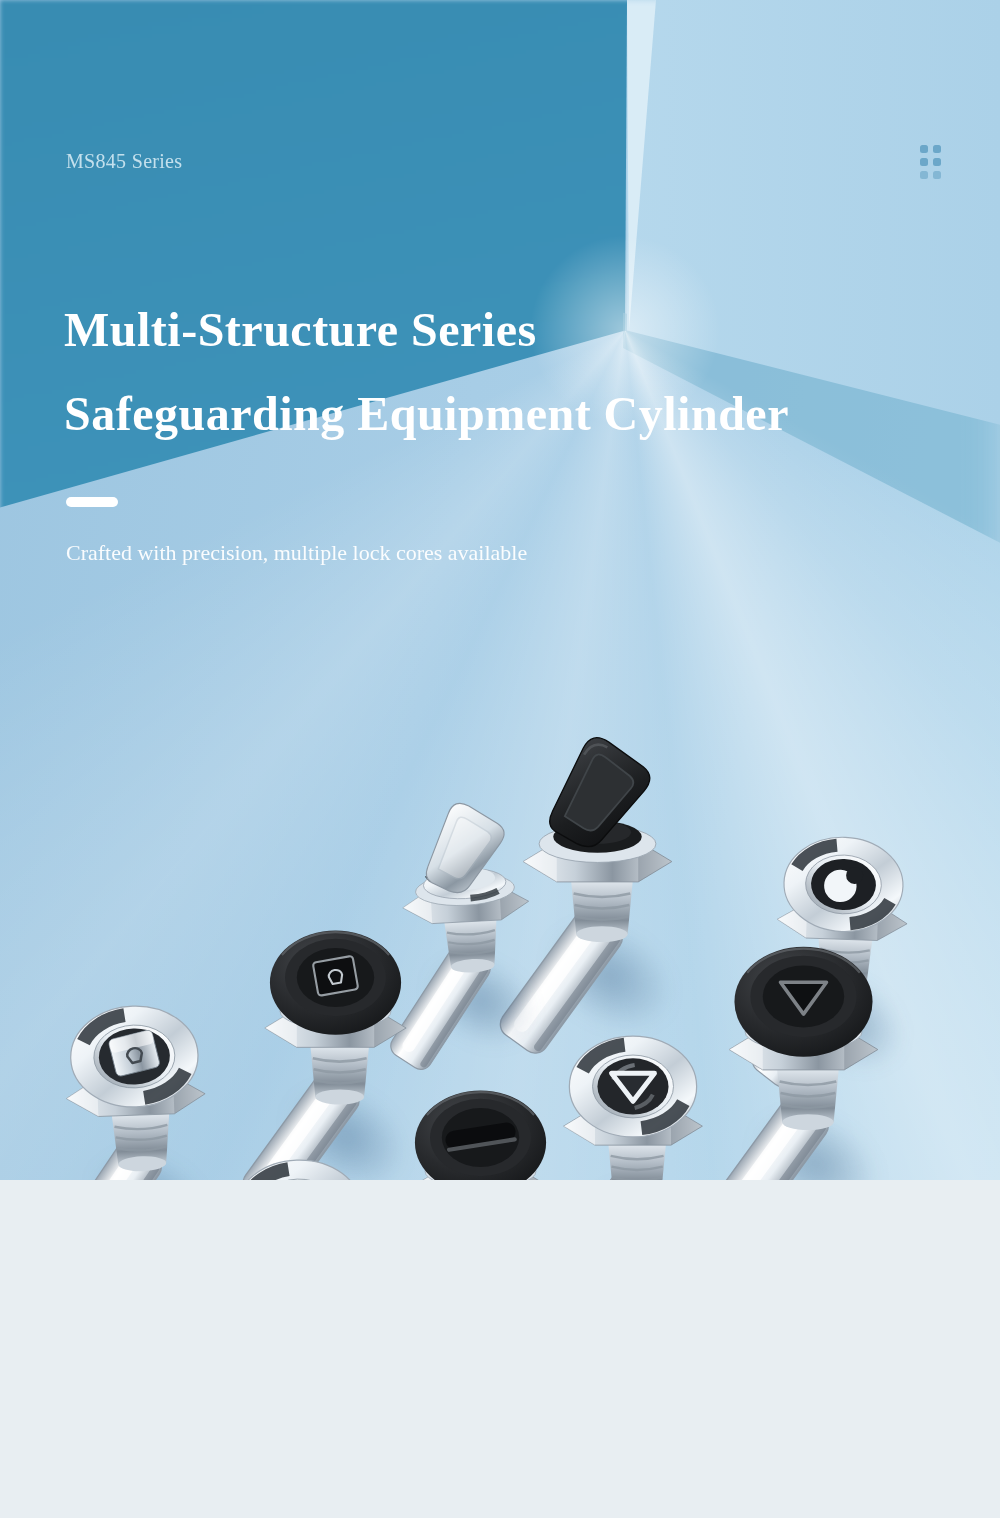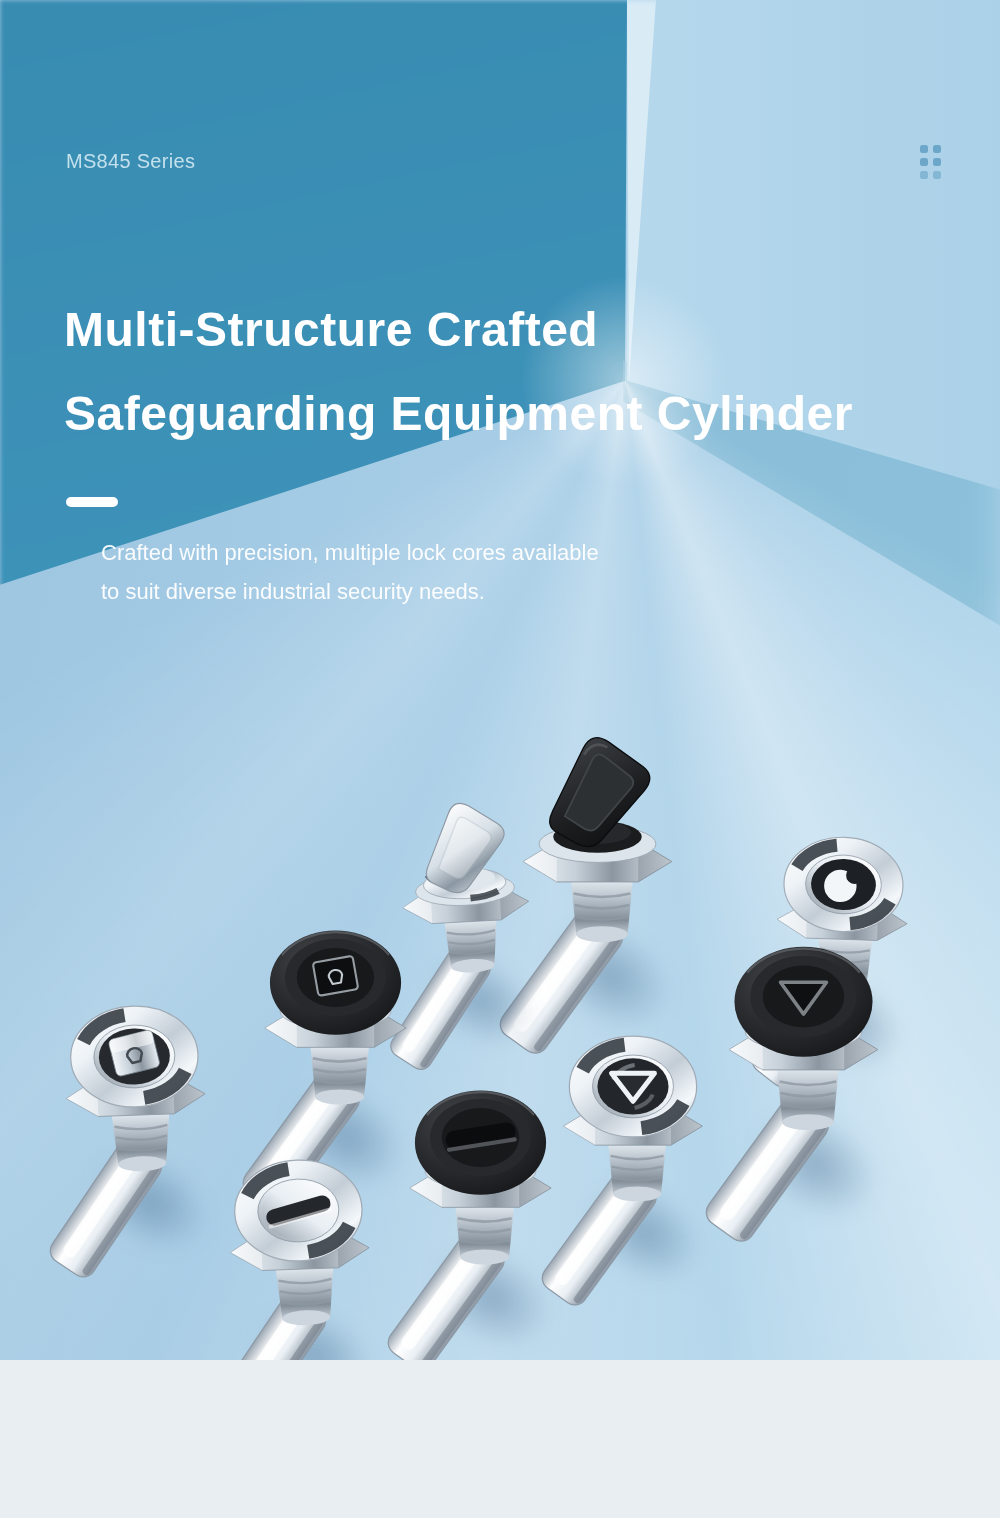--- a/index.html
+++ b/index.html
@@ -1,18 +1,18 @@
 <!DOCTYPE html>
 <html><head>
 <meta charset="utf-8">
 <style>
   html,body{margin:0;padding:0;background:#e8eef2;}
   .page{
-    position:relative;width:1000px;height:1360px;overflow:hidden;
-    font-family:Liberation Sans, sans-serif;
+    position:relative;width:1000px;height:1180px;overflow:hidden;
+    font-family:Liberation Serif, serif;
     background:linear-gradient(100deg,#9cc5e0 0%,#a7cde6 45%,#b3d7ec 100%);
   }
   .bg{position:absolute;inset:0;pointer-events:none;}
   .bg-teal{
     background:linear-gradient(168deg,#388cb2 0%,#4095bc 55%,#4f9fc4 88%);
     clip-path:polygon(0 0,62.7% 0,62.5% 28%,0 43%);
     filter:blur(2px);
   }
   .bg-wedge{
     background:#6fb0cd;opacity:.55;
@@ -41,21 +41,21 @@
       rgba(255,255,255,0) 360deg);
   }
   .bg-glow{background:radial-gradient(circle at 62.5% 28%,rgba(255,255,255,.5) 0%,rgba(255,255,255,0) 9%);}
 
   .eyebrow{position:absolute;left:66px;top:146px;z-index:30;
     font-size:20px;line-height:31px;letter-spacing:.3px;color:rgba(234,247,252,.78);}
   .headline{position:absolute;left:64px;top:288px;z-index:30;
     font-size:48px;line-height:84px;font-weight:bold;letter-spacing:.5px;color:#ffffff;}
   .divider{position:absolute;left:66px;top:497px;width:52px;height:10px;border-radius:5px;background:#ffffff;z-index:30;}
   .desc{position:absolute;left:66px;top:533px;z-index:30;
-    font-size:22px;line-height:39px;color:rgba(255,255,255,.94);margin-left:35px;}
+    font-size:22px;line-height:39px;color:rgba(255,255,255,.94);}
 
   .dots{position:absolute;left:920px;top:145px;z-index:30;
     display:grid;grid-template-columns:repeat(2,8px);grid-auto-rows:8px;gap:5px;}
   .dots span{background:#5b9cc0;border-radius:2.5px;opacity:.8;}
   .dots span:nth-child(n+5){opacity:.5;}
 
   .locks{position:absolute;inset:0;}
   .lock{position:absolute;}
   .lock svg{position:absolute;inset:0;width:100%;height:100%;overflow:visible;}
   .lock-shadow{position:absolute;left:6%;top:52%;width:100%;height:46%;
@@ -237,29 +237,28 @@
   <div class="dots">
     <span></span>
       <span></span>
     <span></span>
       <span></span>
     <span></span>
       <span></span>
   </div>
 
   <div class="headline">
-    <div>Multi-Structure Crafted</div>
+    <div>Multi-Structure Series</div>
     <div>Safeguarding Equipment Cylinder</div>
   </div>
 
   <div class="divider"></div>
 
   <div class="desc">
     <div>Crafted with precision, multiple lock cores available</div>
-    <div>to suit diverse industrial security needs.</div>
   </div>
 
   <div class="locks">
 
     <div class="lock" style="left:500px;top:750px;width:195px;height:301px;z-index:2">
       <div class="lock-shadow"></div>
       <svg viewBox="0 0 220 340">
         <use href="#cam-base"></use>
           <use href="#head-wing-black"></use>
       </svg>

